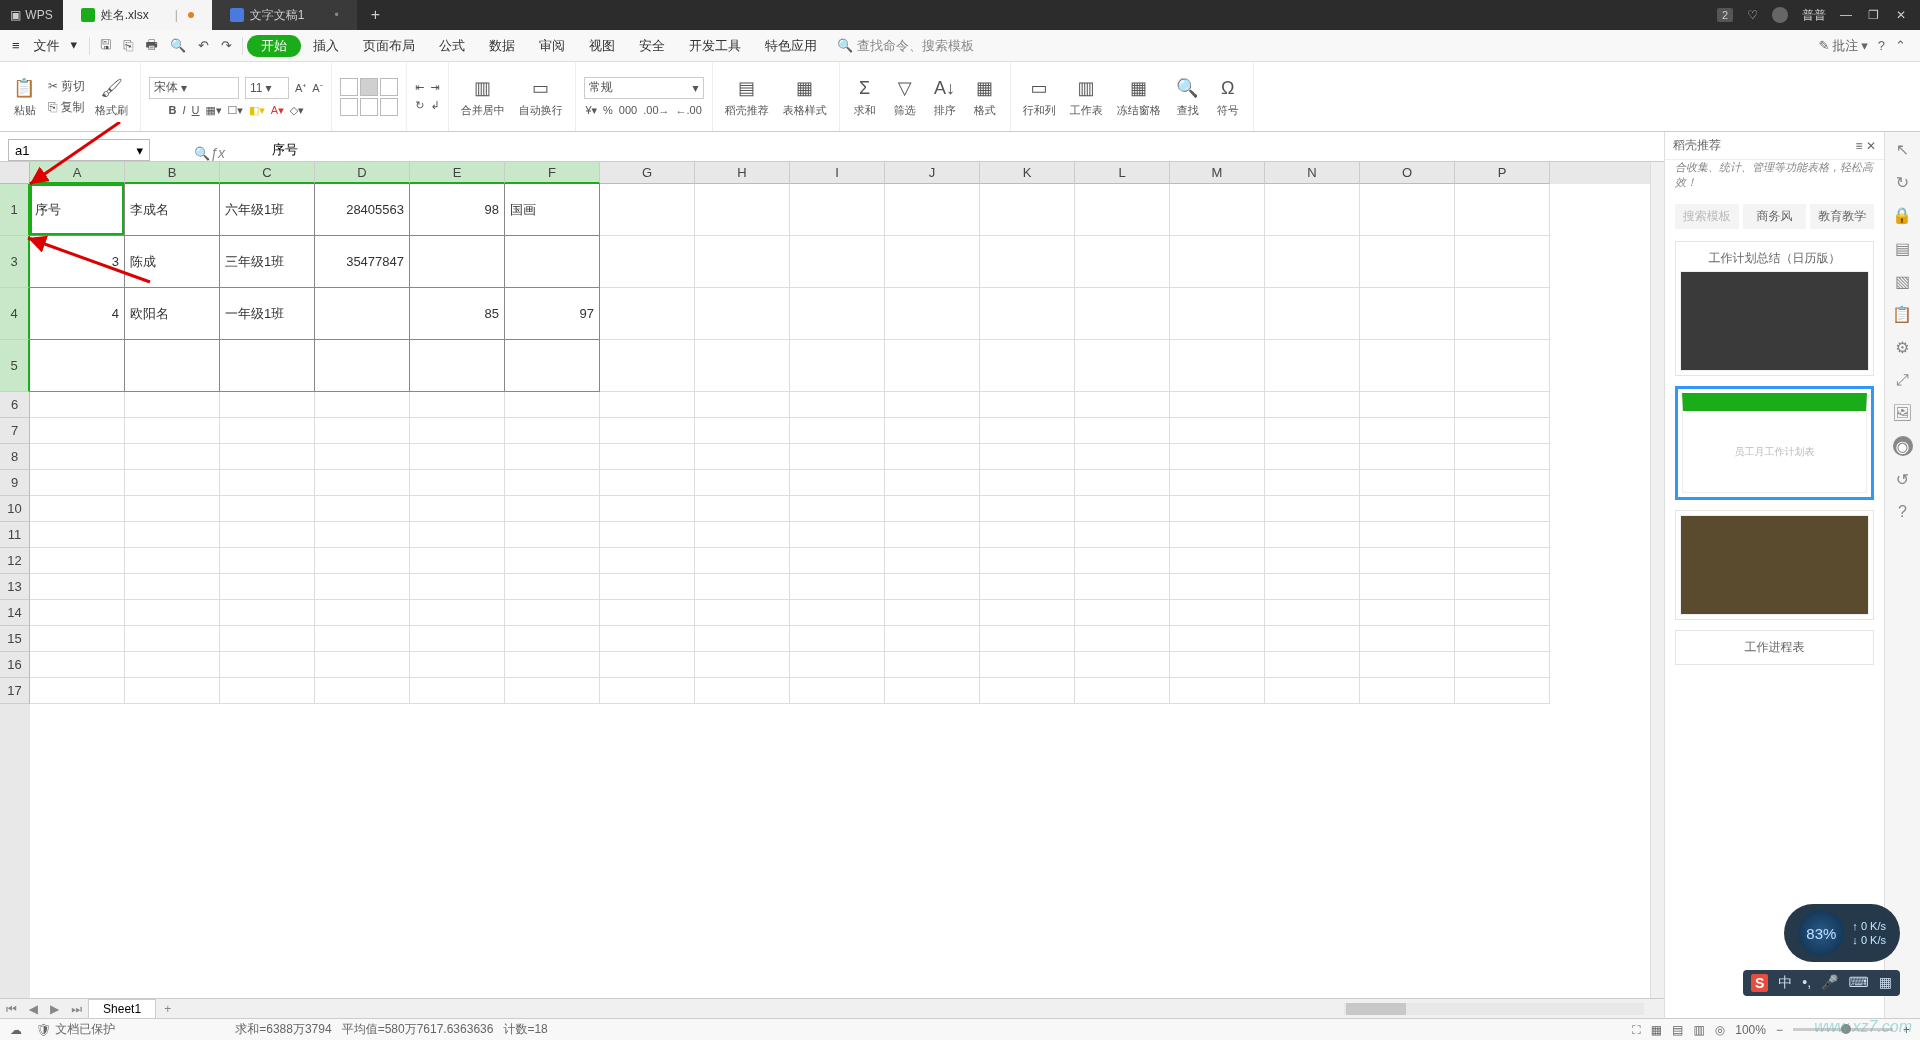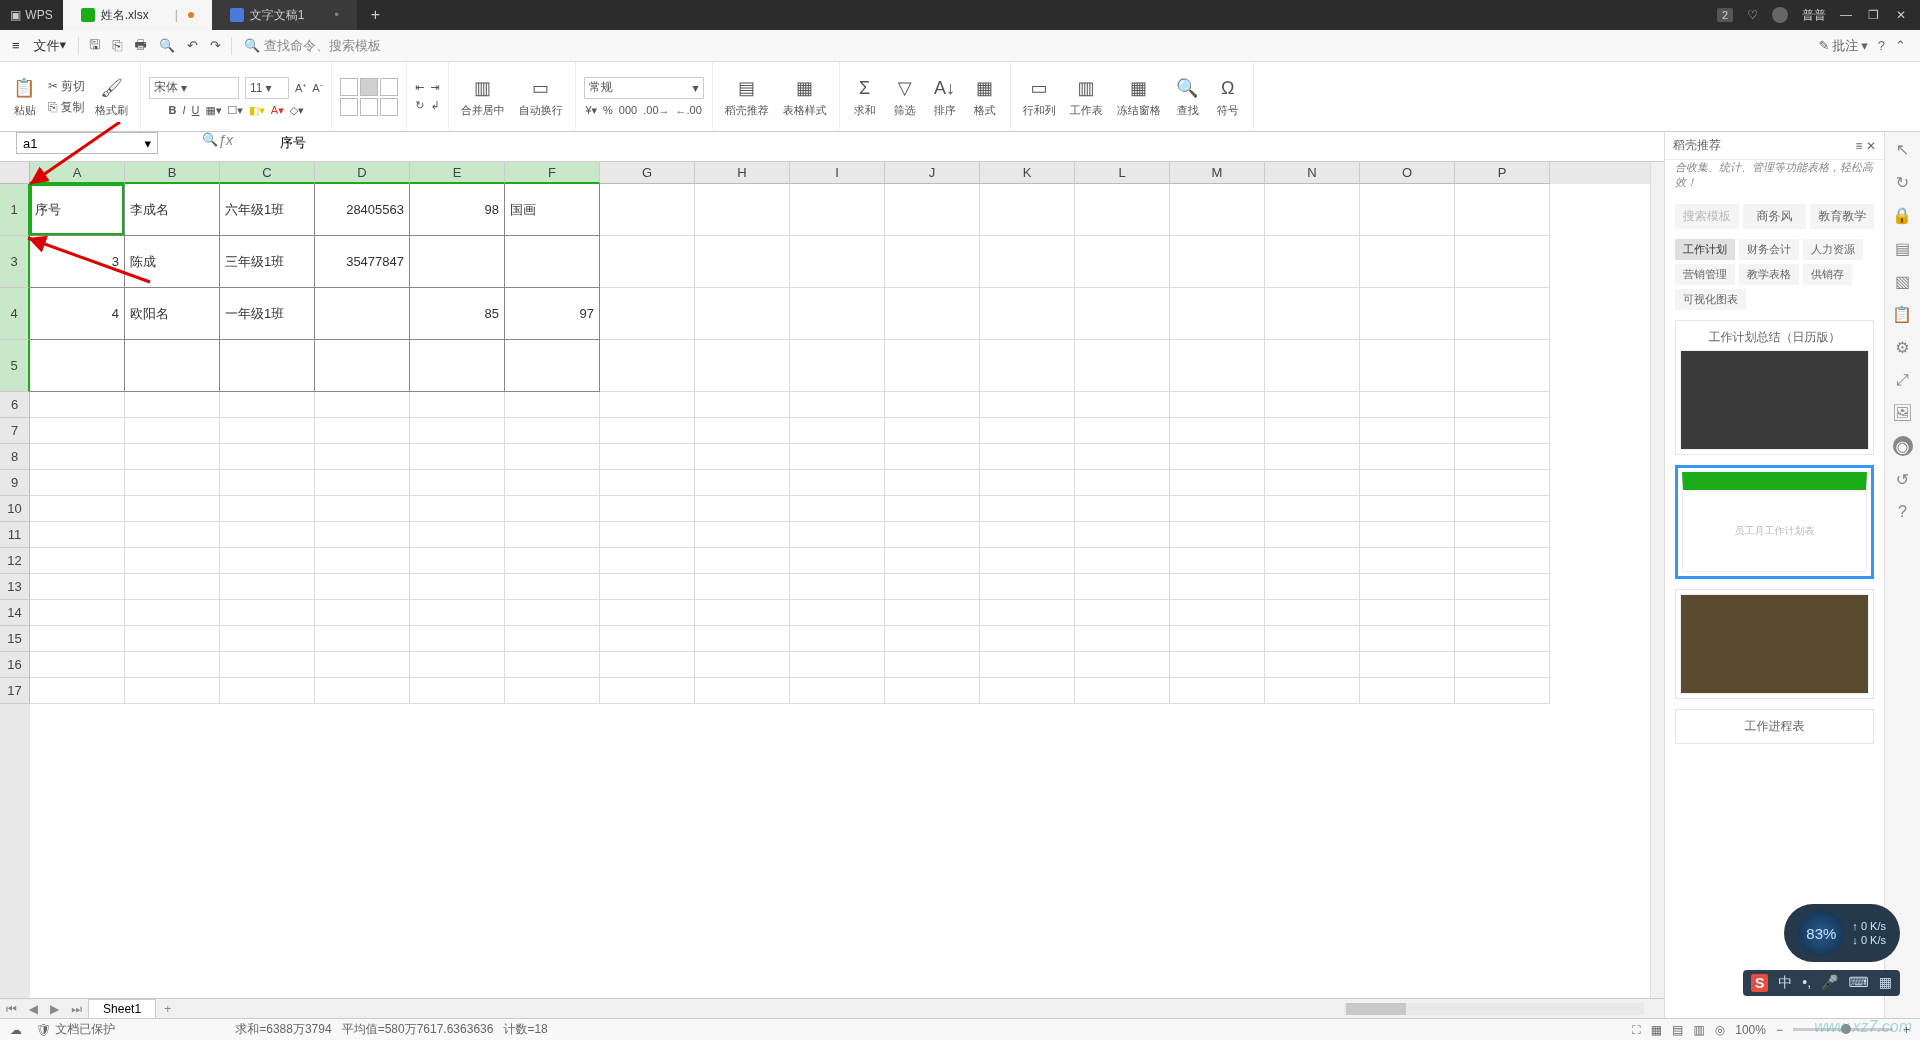--- a/index.html
+++ b/index.html
@@ -14,21 +14,21 @@
 .titlebar .tab .green-sq { width: 14px; height: 14px; background: #1aad19; border-radius: 2px; }
 .titlebar .tab .blue-sq { width: 14px; height: 14px; background: #4a7ade; border-radius: 2px; }
 .titlebar .newtab { padding: 0 14px; color: #ccc; cursor: pointer; font-size: 16px; }
 .titlebar .right { margin-left: auto; display: flex; align-items: center; gap: 14px; padding-right: 10px; }
 .titlebar .win-ctrl { width: 14px; color: #ccc; cursor: pointer; }
 .titlebar .badge { background: #555; padding: 1px 5px; border-radius: 2px; font-size: 11px;}
 
 
 .menubar { height: 32px; background: #f8f8f8; display: flex; align-items: center; padding: 0 6px; border-bottom: 1px solid #ddd; font-size: 13px; color: #333; }
 .menubar .hamb { padding: 0 6px; cursor: pointer; }
-.menubar .file { padding: 0 8px; cursor: pointer; display:flex; gap:0;}
+.menubar .file { padding: 0 8px; cursor: pointer; display:flex; gap:11px;}
 .menubar .sep { width: 1px; height: 18px; background: #ddd; margin: 0 4px; }
 .menubar .qa { padding: 0 6px; cursor: pointer; color: #555; }
 .menubar .tabitem { padding: 0 12px; cursor: pointer; height: 32px; display: flex; align-items: center; }
 .menubar .tabitem.active { background: #1aad19; color: #fff; border-radius: 12px; height: 22px; padding: 0 14px; }
 .menubar .search { display: flex; align-items: center; gap: 4px; color: #888; margin-left: 8px;}
 .menubar .mright { margin-left: auto; display: flex; align-items: center; gap: 10px; padding-right: 8px; color: #666;}
 
 
 .ribbon { height: 70px; background: #fff; display: flex; align-items: stretch; border-bottom: 1px solid #ccc; font-size: 11px; color: #555; }
 .rgroup { display: flex; flex-direction: column; justify-content: center; align-items: center; padding: 0 8px; border-right: 1px solid #eee; }
@@ -40,21 +40,21 @@
 .rbtn.big .ico { width: 26px; height: 26px; font-size: 18px; }
 .smbtn { display: flex; align-items: center; gap: 3px; cursor: pointer; font-size: 12px; }
 .font-box { border: 1px solid #ccc; height: 22px; padding: 0 4px; font-size: 12px; display: flex; align-items: center; gap: 3px; }
 .font-box.name { width: 90px; }
 .font-box.size { width: 44px; }
 .align-grid { display: grid; grid-template-columns: repeat(3, 18px); grid-template-rows: repeat(2, 18px); gap: 2px; }
 .align-grid div { border: 1px solid #bbb; cursor: pointer; background:#fff; }
 .align-grid div.on { background:#d0d0d0; }
 
 
-.fxbar { height: 30px; background: #fff; display: flex; align-items: flex-start; padding: 0 16px; border-bottom: 1px solid #ccc; font-size: 13px; }
+.fxbar { height: 30px; background: #fff; display: flex; align-items: flex-end; padding: 0 8px; border-bottom: 1px solid #ccc; font-size: 13px; }
 .namebox { width: 142px; height: 22px; border: 1px solid #bbb; padding: 0 6px; display: flex; align-items: center; justify-content: space-between; }
 .fxinput { flex: 1; height: 22px; margin-left: 40px; border: 1px solid transparent; padding: 0 6px; display: flex; align-items: center; gap: 8px; }
 .fxlbl { color: #888; font-size: 14px; font-style: italic;}
 
 
 .grid-wrap { position: absolute; top: 162px; left: 0; right: 256px; bottom: 42px; background: #fff; }
 .corner { position: absolute; top: 0; left: 0; width: 30px; height: 22px; background: #e8e8e8; border-right: 1px solid #bbb; border-bottom: 1px solid #bbb; }
 .colh { position: absolute; top: 0; left: 30px; right: 14px; height: 22px; display: flex; background: #e8e8e8; }
 .colh .ch { border-right: 1px solid #ccc; border-bottom: 1px solid #bbb; display: flex; align-items: center; justify-content: center; font-size: 13px; color: #444; }
 .colh .ch.sel { background: #c9e8c9; border-bottom: 2px solid #1aad19; }
@@ -149,20 +149,32 @@
       <span>▾</span>
     </span>
   <span class="sep"></span>
   <span class="qa">🖫</span>
   <span class="qa">⎘</span>
   <span class="qa">🖶</span>
   <span class="qa">🔍</span>
   <span class="qa">↶</span>
   <span class="qa">↷</span>
   <span class="sep"></span>
+  <span id="menu-items" style="display:flex;align-items:center;">
+      <span class="tabitem active">开始</span>
+      <span class="tabitem">插入</span>
+      <span class="tabitem">页面布局</span>
+      <span class="tabitem">公式</span>
+      <span class="tabitem">数据</span>
+      <span class="tabitem">审阅</span>
+      <span class="tabitem">视图</span>
+      <span class="tabitem">安全</span>
+      <span class="tabitem">开发工具</span>
+      <span class="tabitem">特色应用</span>
+    </span>
   <span class="search">
     <span>🔍</span>
     <span>查找命令、搜索模板</span>
   </span>
   <div class="mright">
     <span style="display:flex;align-items:center;gap:3px;">✎<span>批注</span>▾</span>
     <span>?</span>
     <span>⌃</span>
   </div>
 </div>
@@ -667,29 +679,20 @@
   <div class="hdr">
     <span>稻壳推荐</span>
     <span><span>≡</span> <span>✕</span></span>
   </div>
   <div class="sub">合收集、统计、管理等功能表格，轻松高效！</div>
   <div class="tabs" id="ptabs">
       <div class="pill" style="color: rgb(187, 187, 187);">搜索模板</div>
       <div class="pill">商务风</div>
       <div class="pill">教育教学</div>
     </div>
-  <div class="cats" id="pcats">
-      <div class="cat on">工作计划</div>
-      <div class="cat">财务会计</div>
-      <div class="cat">人力资源</div>
-      <div class="cat">营销管理</div>
-      <div class="cat">教学表格</div>
-      <div class="cat">供销存</div>
-      <div class="cat">可视化图表</div>
-    </div>
   <div class="tpls">
     <div class="tpl">
         <div class="tname">工作计划总结（日历版）</div>
         <div class="preview" style="background:#3a3a3a;"></div>
       </div>
     <div class="tpl active">
         <div class="preview" style="background:linear-gradient(#fff,#fff);border-top:18px solid #1aad19;">员工月工作计划表</div>
       </div>
     <div class="tpl">
         <div class="preview" style="background:#5a4a2e;"></div>

